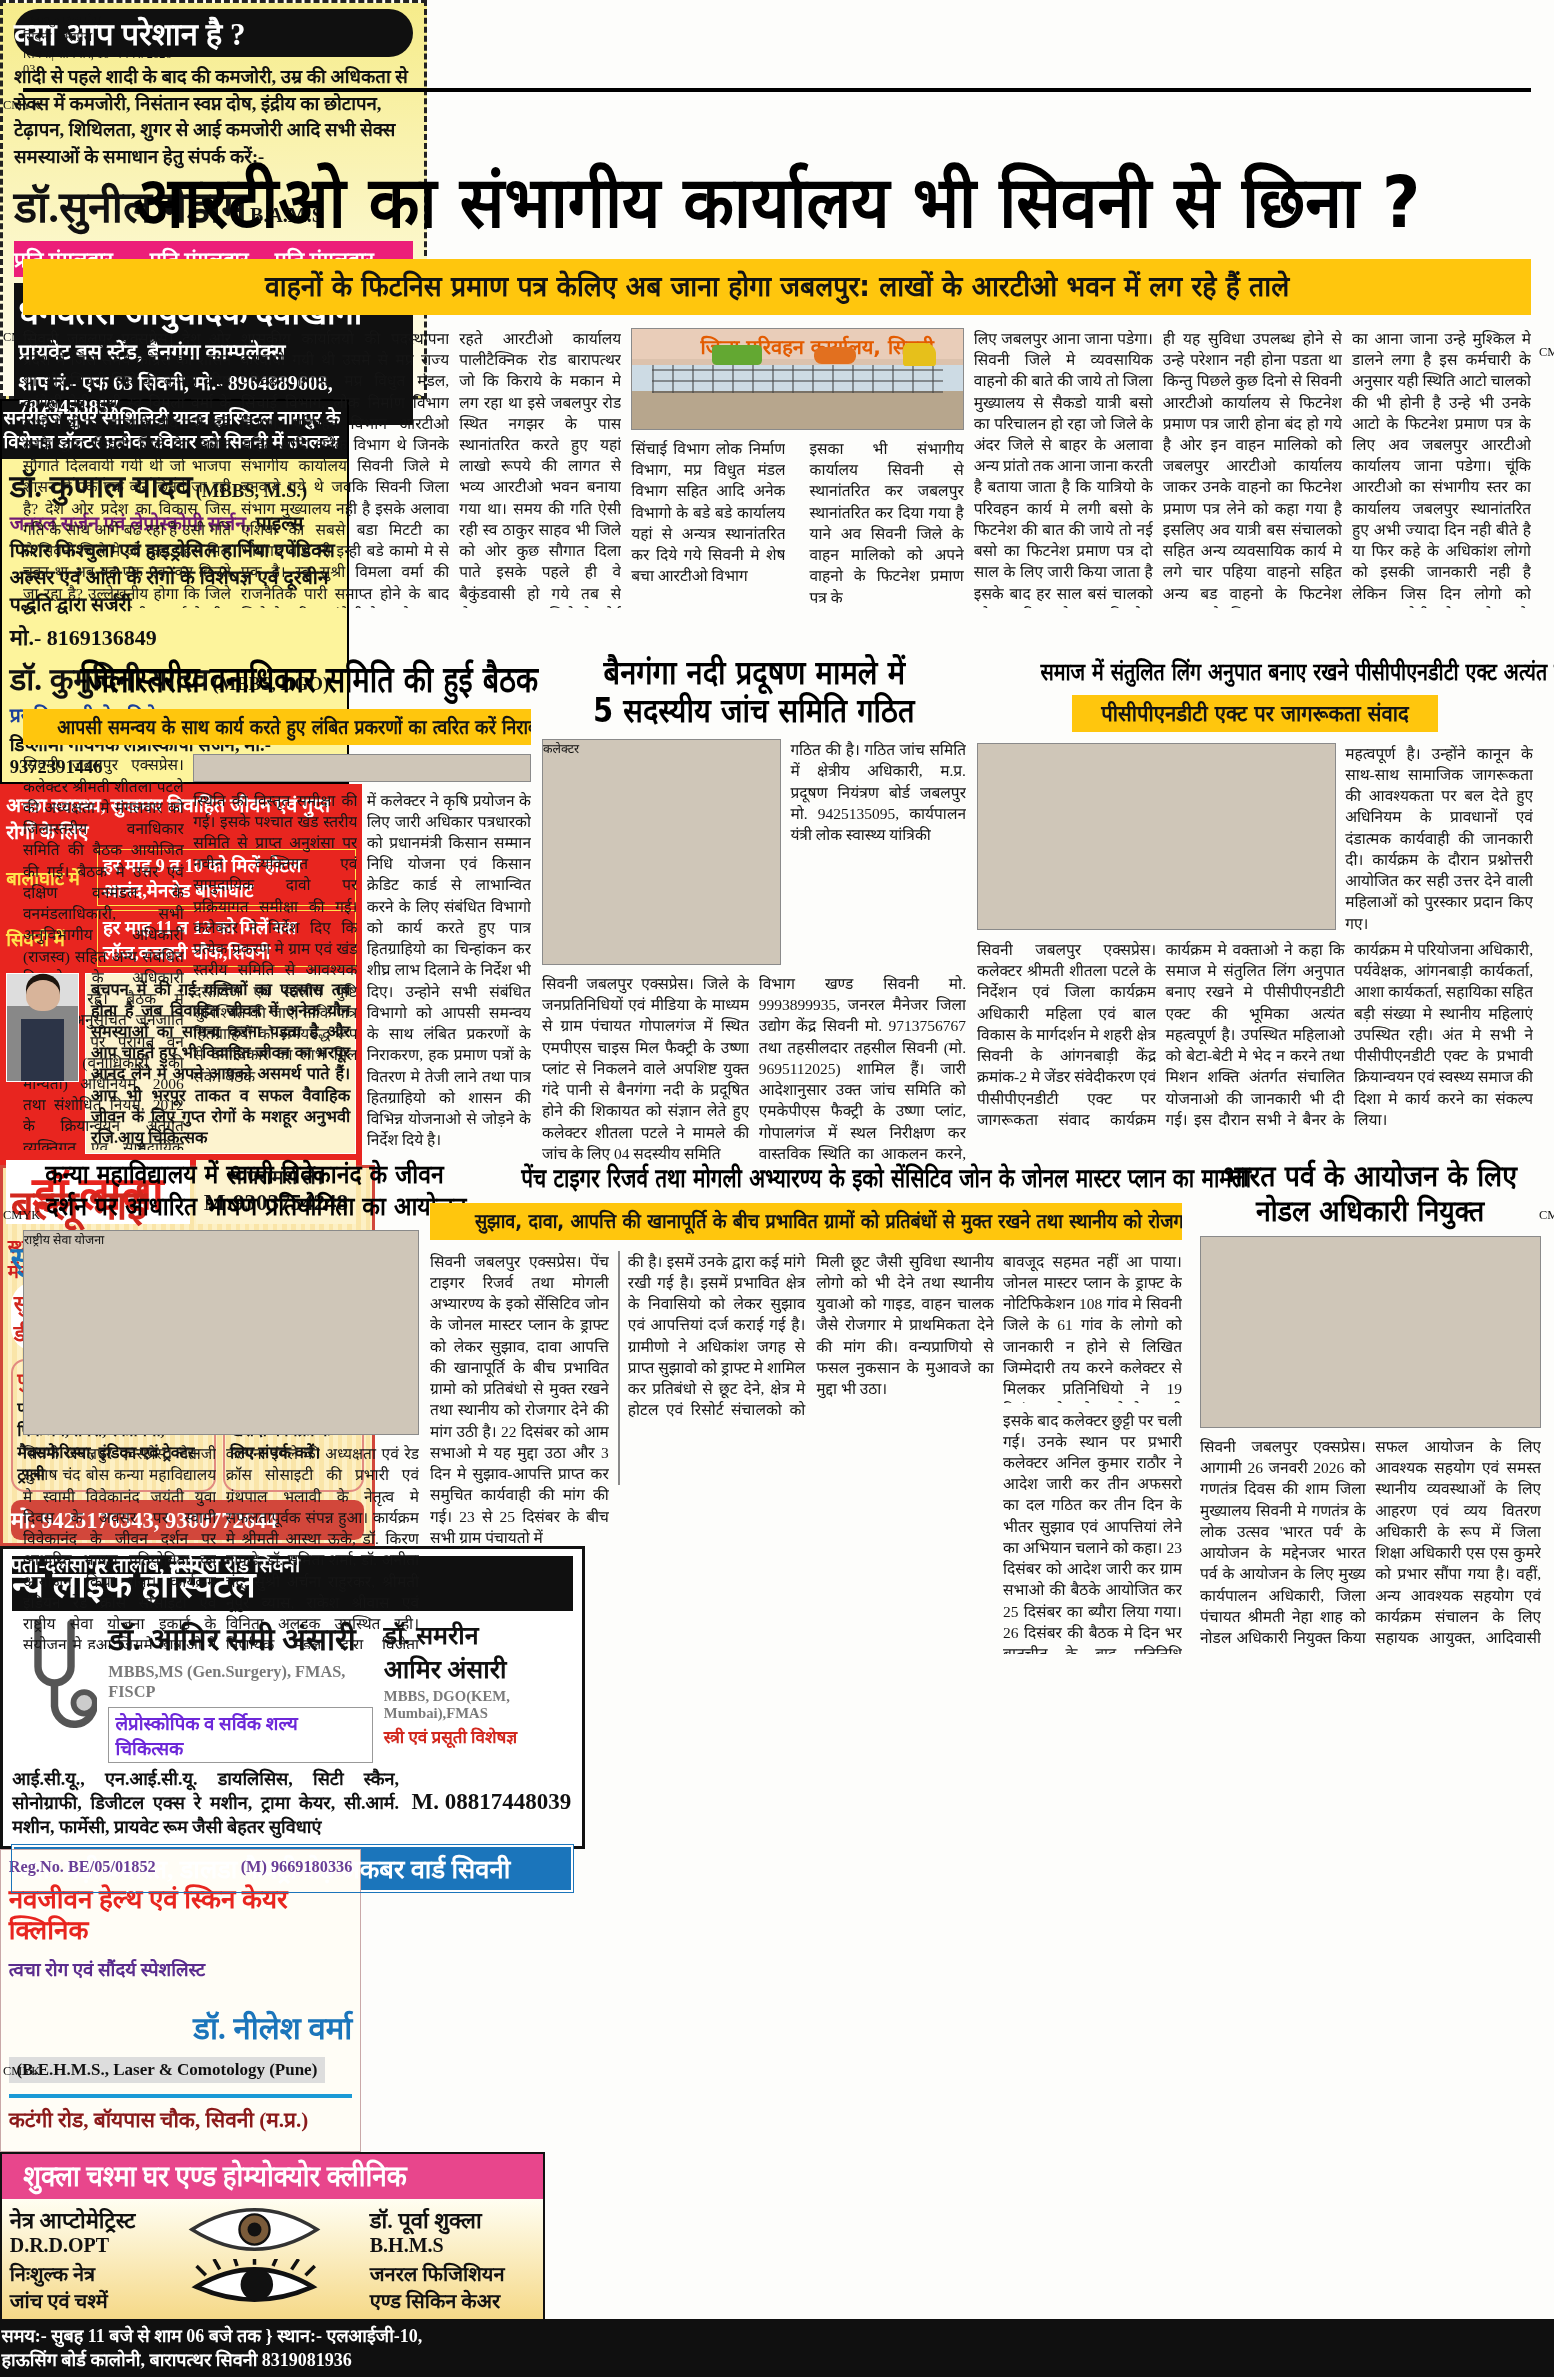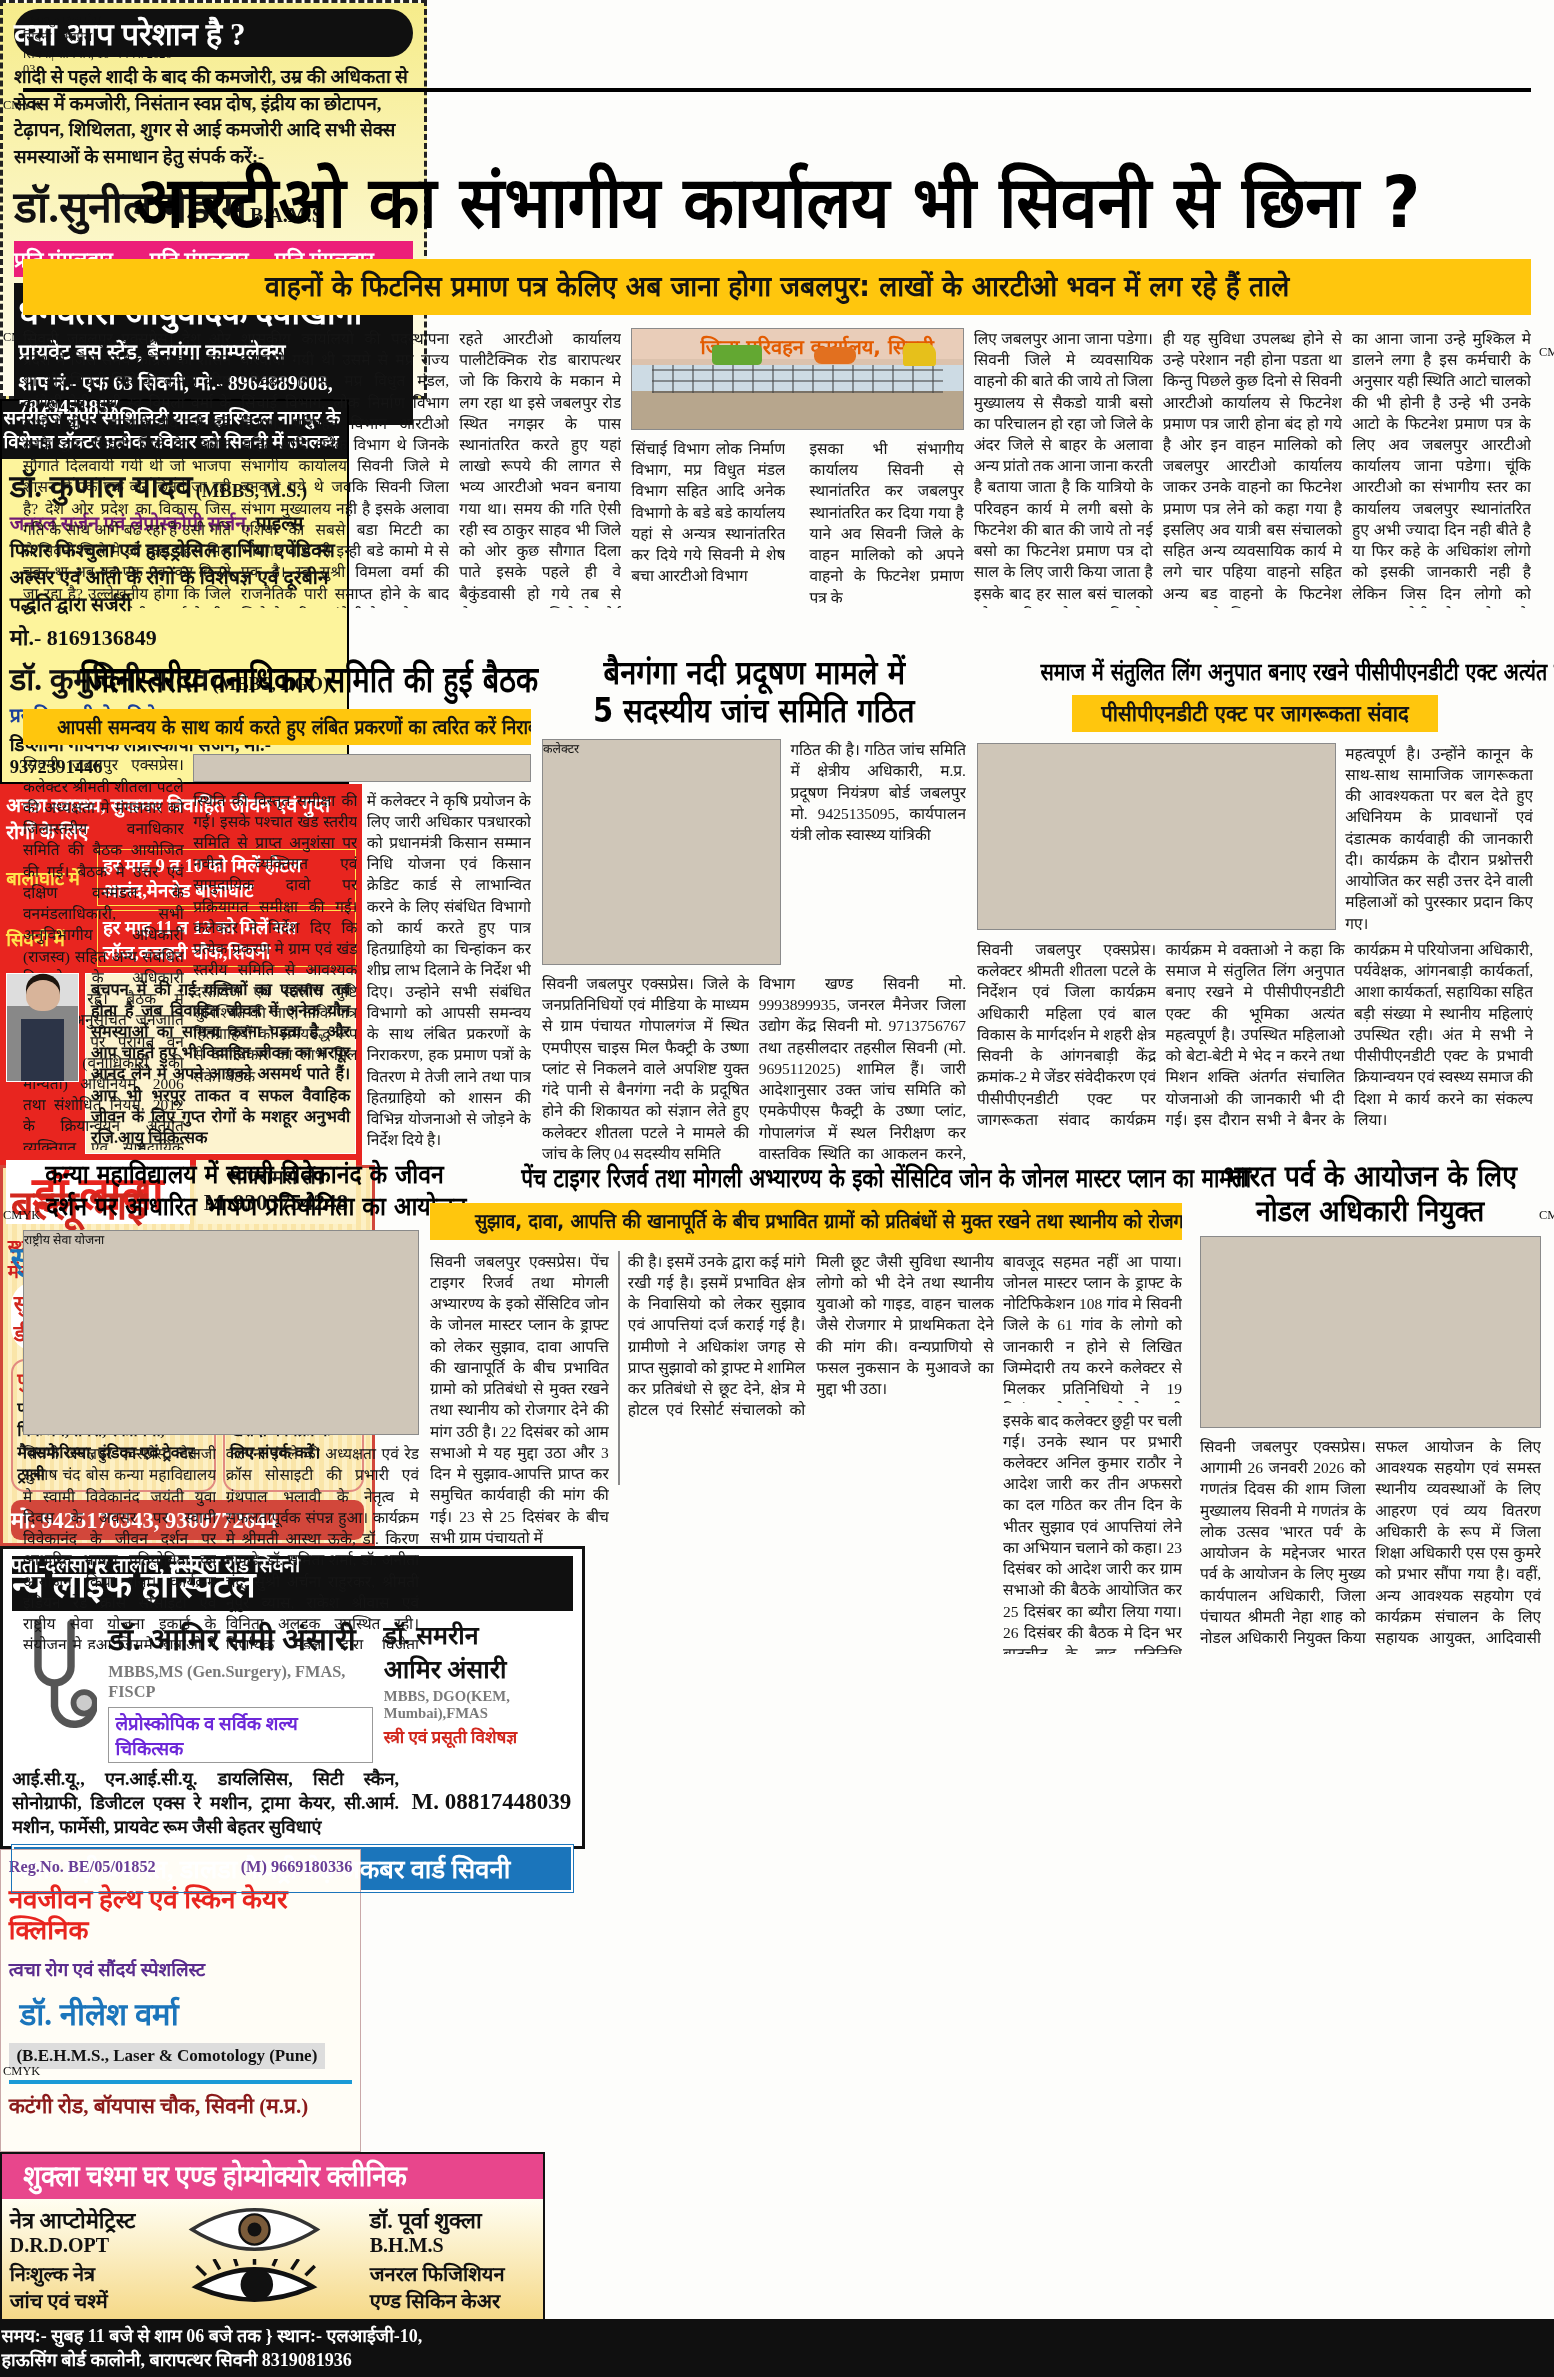--- a/index.html
+++ b/index.html
@@ -330,21 +330,21 @@
     <div class="tac" style="background:#1b75bb;color:#fff;font-size:25.5px;font-weight:bold;padding:4.6px 0;margin-top:6.2px;border:2.3px solid #fff;outline:1.5px solid #1b75bb">पता- बड़ी ज्यारत, डालडा फैक्ट्री रोड़ अकबर वार्ड सिवनी</div>
   </div>
 
   <div class="ad tac" style="left:618px;top:2060px;width:361px;height:303px;border:1.5px solid #c9a8a8;background:#fffdf6;padding:6.2px 7.7px;box-sizing:border-box">
     <div style="display:flex;justify-content:space-between;font-size:16.3px;font-weight:bold;color:#6a3f97">
       <span>Reg.No. BE/05/01852</span>
       <span>(M) 9669180336</span>
     </div>
     <div style="color:#e8251f;font-size:26px;font-weight:bold;margin-top:7.7px;line-height:1.2">नवजीवन हेल्थ एवं स्किन केयर क्लिनिक</div>
     <div style="color:#5b2d8e;font-size:18.6px;font-weight:bold;margin-top:9.3px">त्वचा रोग एवं सौंदर्य स्पेशलिस्ट</div>
-    <div style="display:flex;align-items:center;justify-content:flex-start;gap:11px;margin-top:11px">
+    <div style="display:flex;align-items:center;justify-content:flex-end;gap:11px;margin-top:25px">
       <span class="roundel"></span>
       <span style="color:#1b75bb;font-size:31px;font-weight:bold">डॉ. नीलेश वर्मा</span>
     </div>
     <div style="background:#ddd;display:inline-block;font-size:17px;font-weight:bold;padding:3.1px 7.7px;margin-top:9.3px;font-family:'Liberation Serif',serif">(B.E.H.M.S., Laser &amp; Comotology (Pune)</div>
     <div style="height:3.1px;background:#1b9ad6;margin-top:11px"></div>
     <div style="color:#8b1a1a;font-size:21px;font-weight:bold;margin-top:7.7px">कटंगी रोड, बॉयपास चौक, सिवनी (म.प्र.)</div>
   </div>
 
   <div class="ad" style="left:988px;top:2060px;width:545px;height:303px;border:2.3px solid #111;box-sizing:border-box">
     <div class="tac" style="background:#e8468c;color:#fff;height:45px;line-height:45px;font-size:29px;font-weight:bold;white-space:nowrap;overflow:hidden"><span class="cond" style="transform:scaleX(.9)">शुक्ला चश्मा घर एण्ड होम्योक्योर क्लीनिक</span></div>

